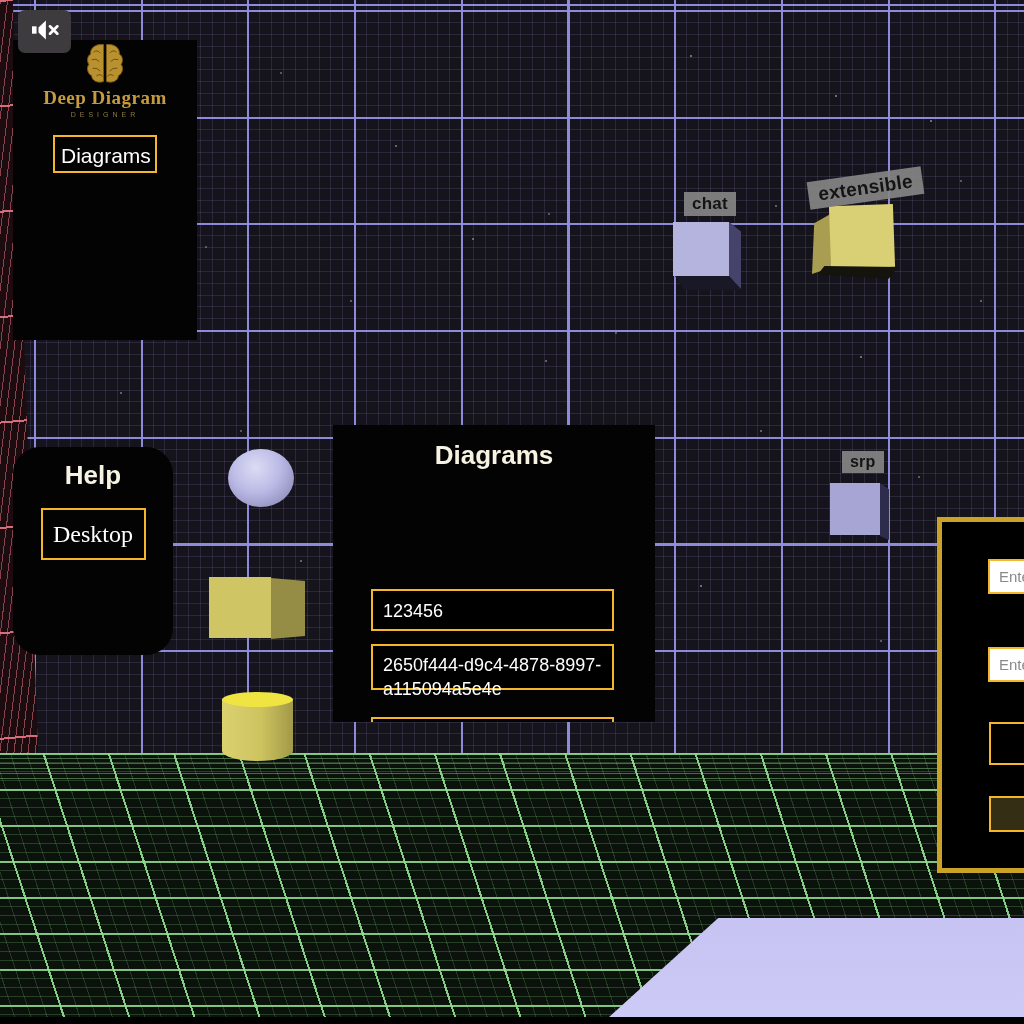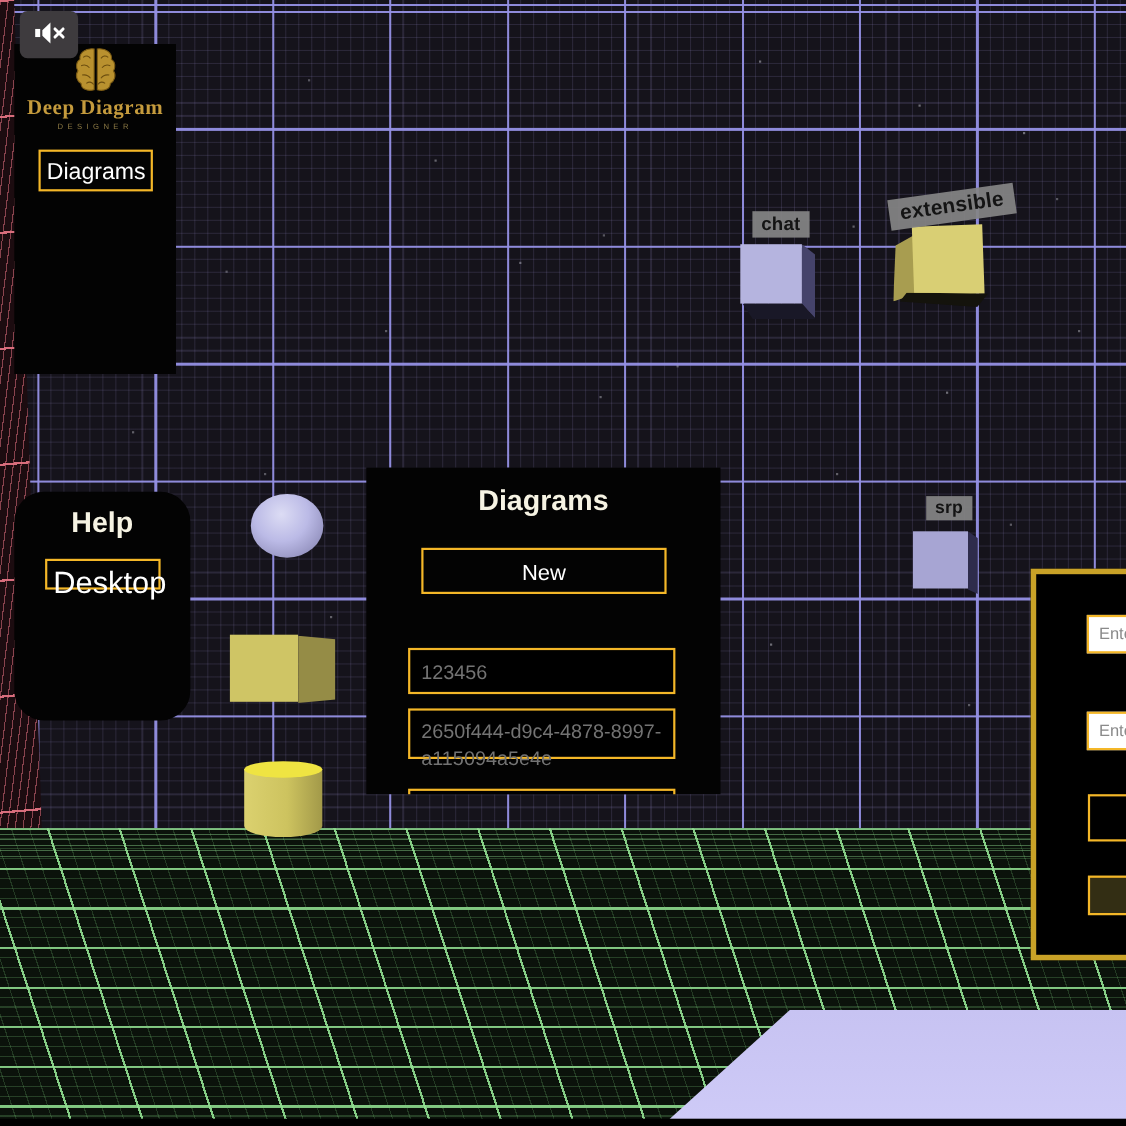--- a/index.html
+++ b/index.html
@@ -115,40 +115,40 @@
   .label-srp{left:842px;top:451px;font-size:16px;}
 
   
   .panel{position:absolute;background:#030303;z-index:30;color:#fff;}
   .gold-btn{
     display:block;background:transparent;border:2px solid #f4b728;color:#fff;
     font-family:"Liberation Sans",sans-serif;text-align:center;cursor:pointer;
   }
   .panel-title{font-weight:bold;color:#f6f3e3;text-align:center;}
 
-  .logo-panel{left:13px;top:40px;width:147px;height:300px;display:flex;flex-direction:column;align-items:center;}
+  .logo-panel{left:13px;top:40px;width:184px;height:300px;display:flex;flex-direction:column;align-items:center;}
   .brain{margin-top:2px;}
   .logo-title{
     font-family:"Liberation Serif",serif;font-weight:bold;font-size:19px;color:#c59b3d;
     margin-top:-2px;letter-spacing:.5px;
   }
   .logo-sub{font-size:7px;letter-spacing:4px;color:#8d7a45;margin-top:2px;}
   .logo-panel .gold-btn{margin-top:17px;width:104px;height:38px;font-size:21px;line-height:36px;}
 
   .help-panel{left:13px;top:447px;width:160px;height:208px;display:flex;flex-direction:column;align-items:center;border-radius:27px;}
   .help-panel .panel-title{font-size:26px;margin-top:13px;}
-  .btn-desktop{margin-top:17px;width:105px;height:28px;font-size:28px;line-height:38px;}
+  .btn-desktop{margin-top:17px;width:105px;height:52px;font-size:24px;line-height:38px;font-family:Liberation Serif, serif;}
   .btn-quest{margin-top:31px;width:105px;height:40px;font-size:20px;line-height:38px;}
 
   .diagrams-panel{left:333px;top:425px;width:322px;height:297px;overflow:hidden;}
   .diagrams-panel .panel-title{font-size:26px;margin-top:15px;}
   .btn-new{position:absolute;left:50px;top:73px;width:223px;height:42px;font-size:20px;line-height:40px;}
   .field{
     position:absolute;left:38px;width:243px;border:2px solid #f4b728;background:#000;
-    color:#737373;font-size:18px;padding:0 10px;box-sizing:border-box;word-break:break-all;
+    color:#ffffff;font-size:18px;padding:0 10px;box-sizing:border-box;word-break:break-all;
   }
   .field-1{top:164px;height:42px;line-height:40px;}
   .field-2{top:219px;height:46px;line-height:24px;padding-top:7px;}
   .field-3{top:292px;height:20px;}
 
   .connect-panel{
     left:937px;top:517px;width:160px;height:346px;border:5px solid #c9a227;background:#000;
     box-sizing:content-box;
   }
   .connect-input{
@@ -245,21 +245,20 @@
     <button class="gold-btn">Diagrams</button>
   </div>
 
   <div class="panel help-panel">
     <div class="panel-title">Help</div>
     <button class="gold-btn btn-desktop">Desktop</button>
   </div>
 
   <div class="panel diagrams-panel">
     <div class="panel-title">Diagrams</div>
-    <button class="gold-btn btn-new">New</button>
     <div class="field field-1">123456</div>
     <div class="field field-2">2650f444-d9c4-4878-8997-a115094a5e4e</div>
     <div class="field field-3"></div>
   </div>
 
   <div class="panel connect-panel">
     <input class="connect-input ci-1" type="text" placeholder="Ente" style="">
     <input class="connect-input ci-2" type="text" placeholder="Ente" style="">
     <button class="connect-btn cb-1"></button>
     <button class="connect-btn cb-2"></button>

